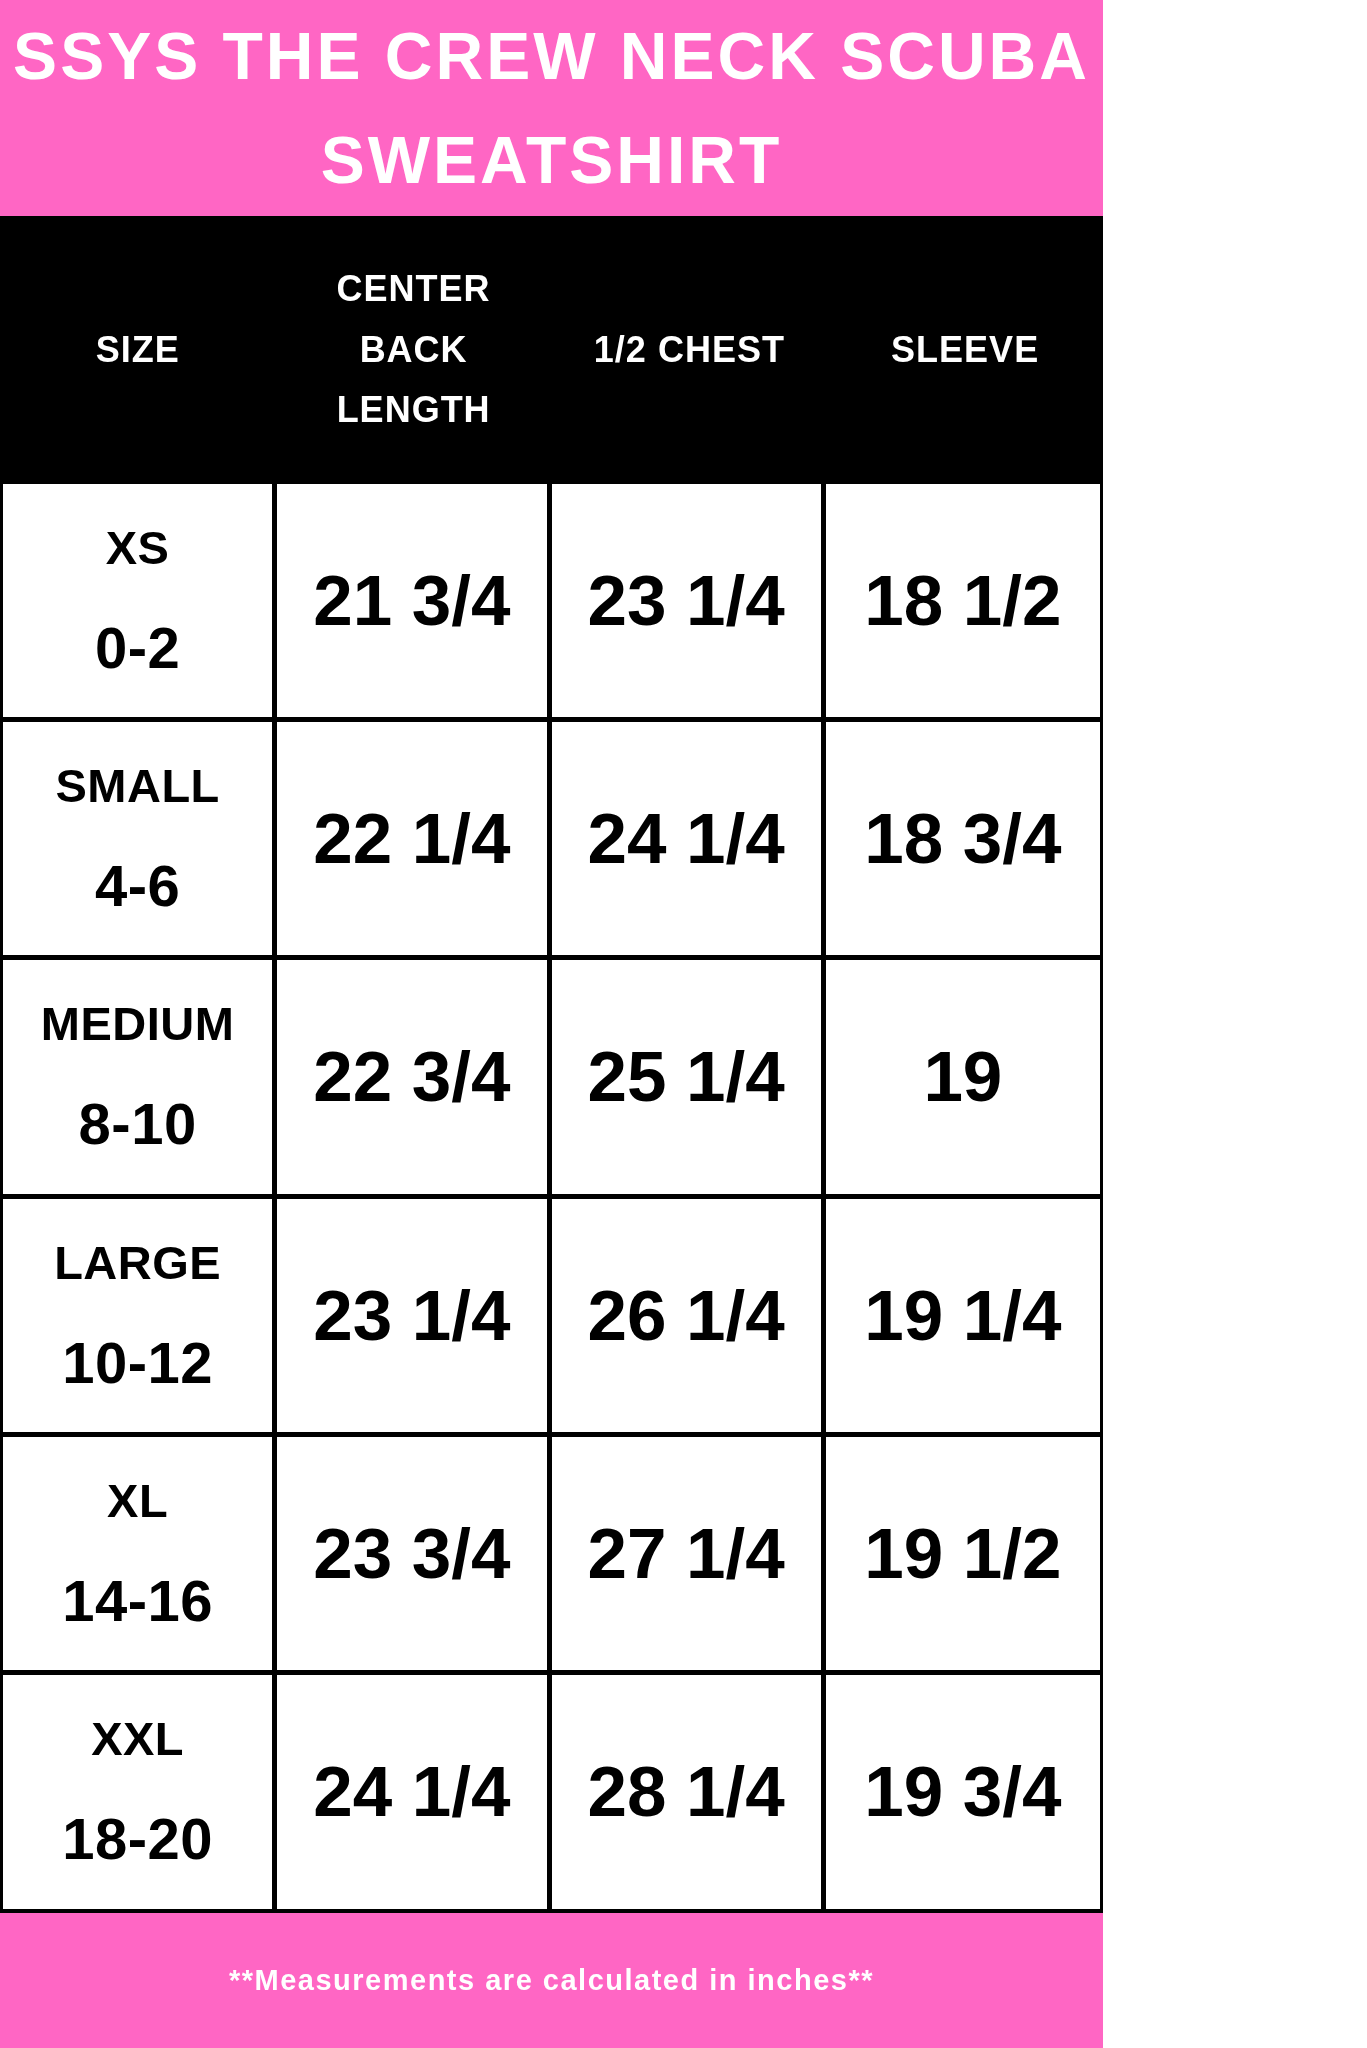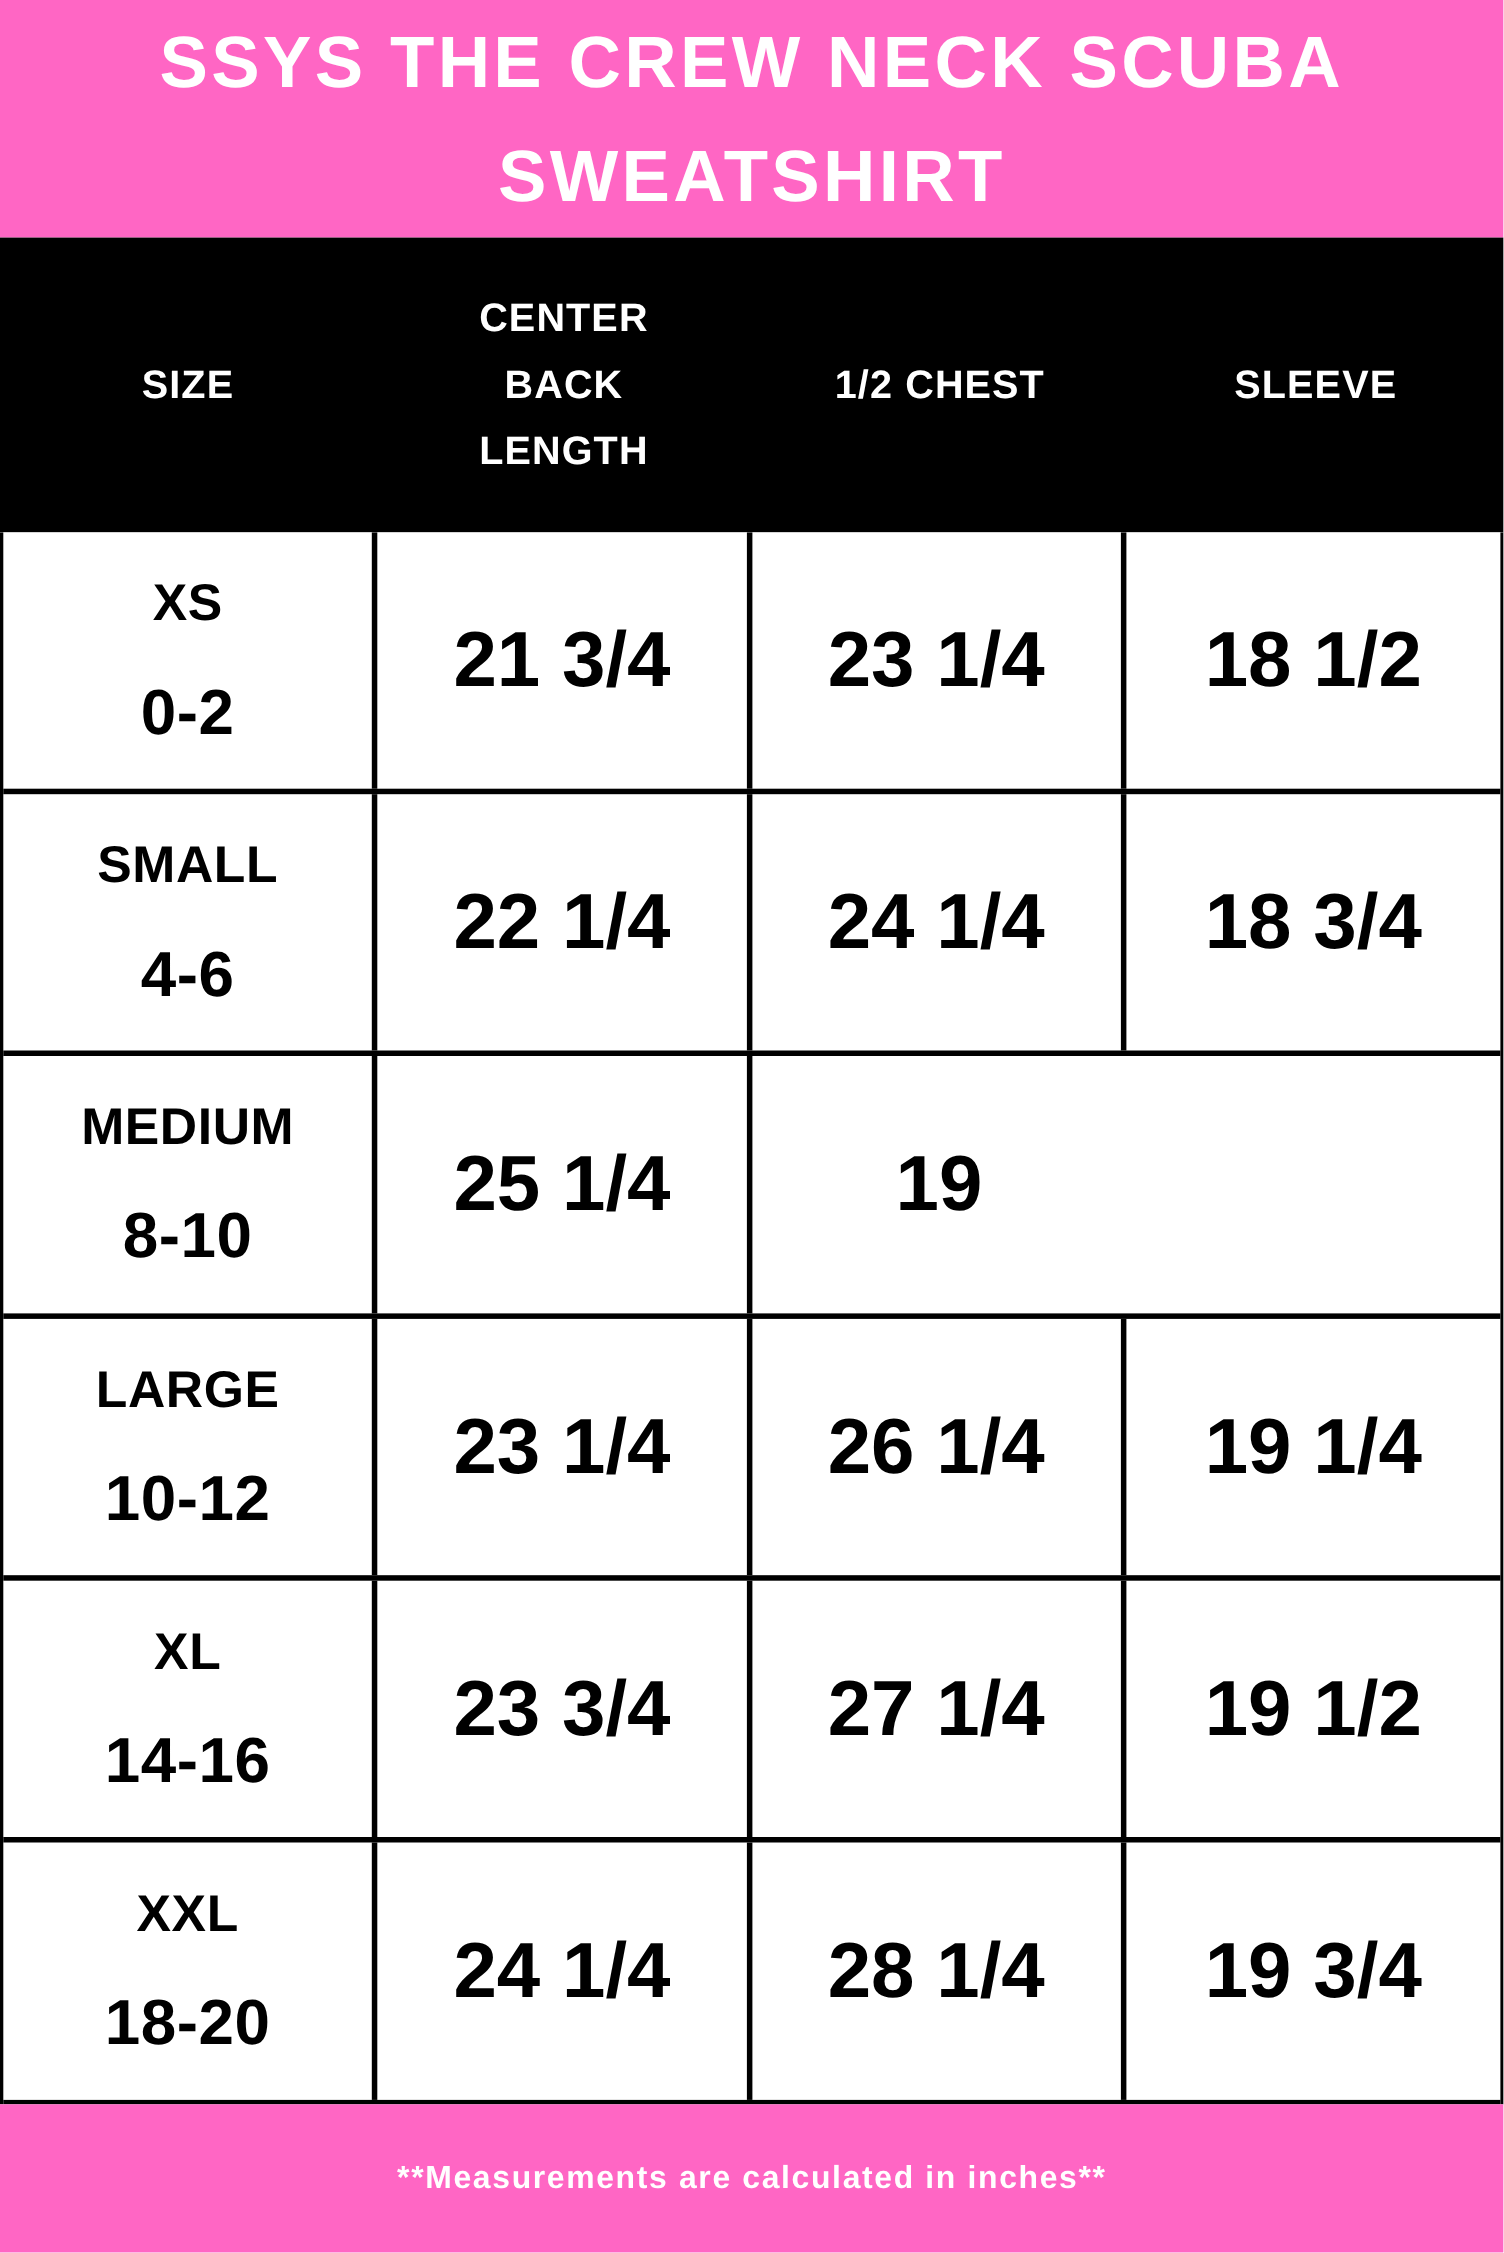--- a/index.html
+++ b/index.html
@@ -8,21 +8,21 @@
     --white:#FFFFFF;
   }
   *{margin:0;padding:0;box-sizing:border-box;}
   html,body{width:1367px;background:#fff;}
   body{
     font-family:"Liberation Sans", sans-serif;
     font-weight:700;
     color:var(--black);
   }
   .sheet{
-    width:1367px;height:2048px;
+    width:1103px;height:2048px;
     display:flex;flex-direction:column;
     background:var(--white);
     overflow:hidden;
   }
 
   
   .title-banner{
     height:216px;flex:none;
     background:var(--pink);
     color:var(--white);
@@ -150,20 +150,23 @@
         <span class="measurement">18 3/4</span>
       </div>
     </div>
 
     <div class="t-row">
       <div class="t-cell size-cell">
         <span class="size-label">MEDIUM</span>
         <span class="size-range">8-10</span>
       </div>
       <div class="t-cell">
+        <span class="measurement">22 3/4</span>
+      </div>
+      <div class="t-cell">
         <span class="measurement">25 1/4</span>
       </div>
       <div class="t-cell">
         <span class="measurement">19</span>
       </div>
     </div>
 
     <div class="t-row">
       <div class="t-cell size-cell">
         <span class="size-label">LARGE</span>

